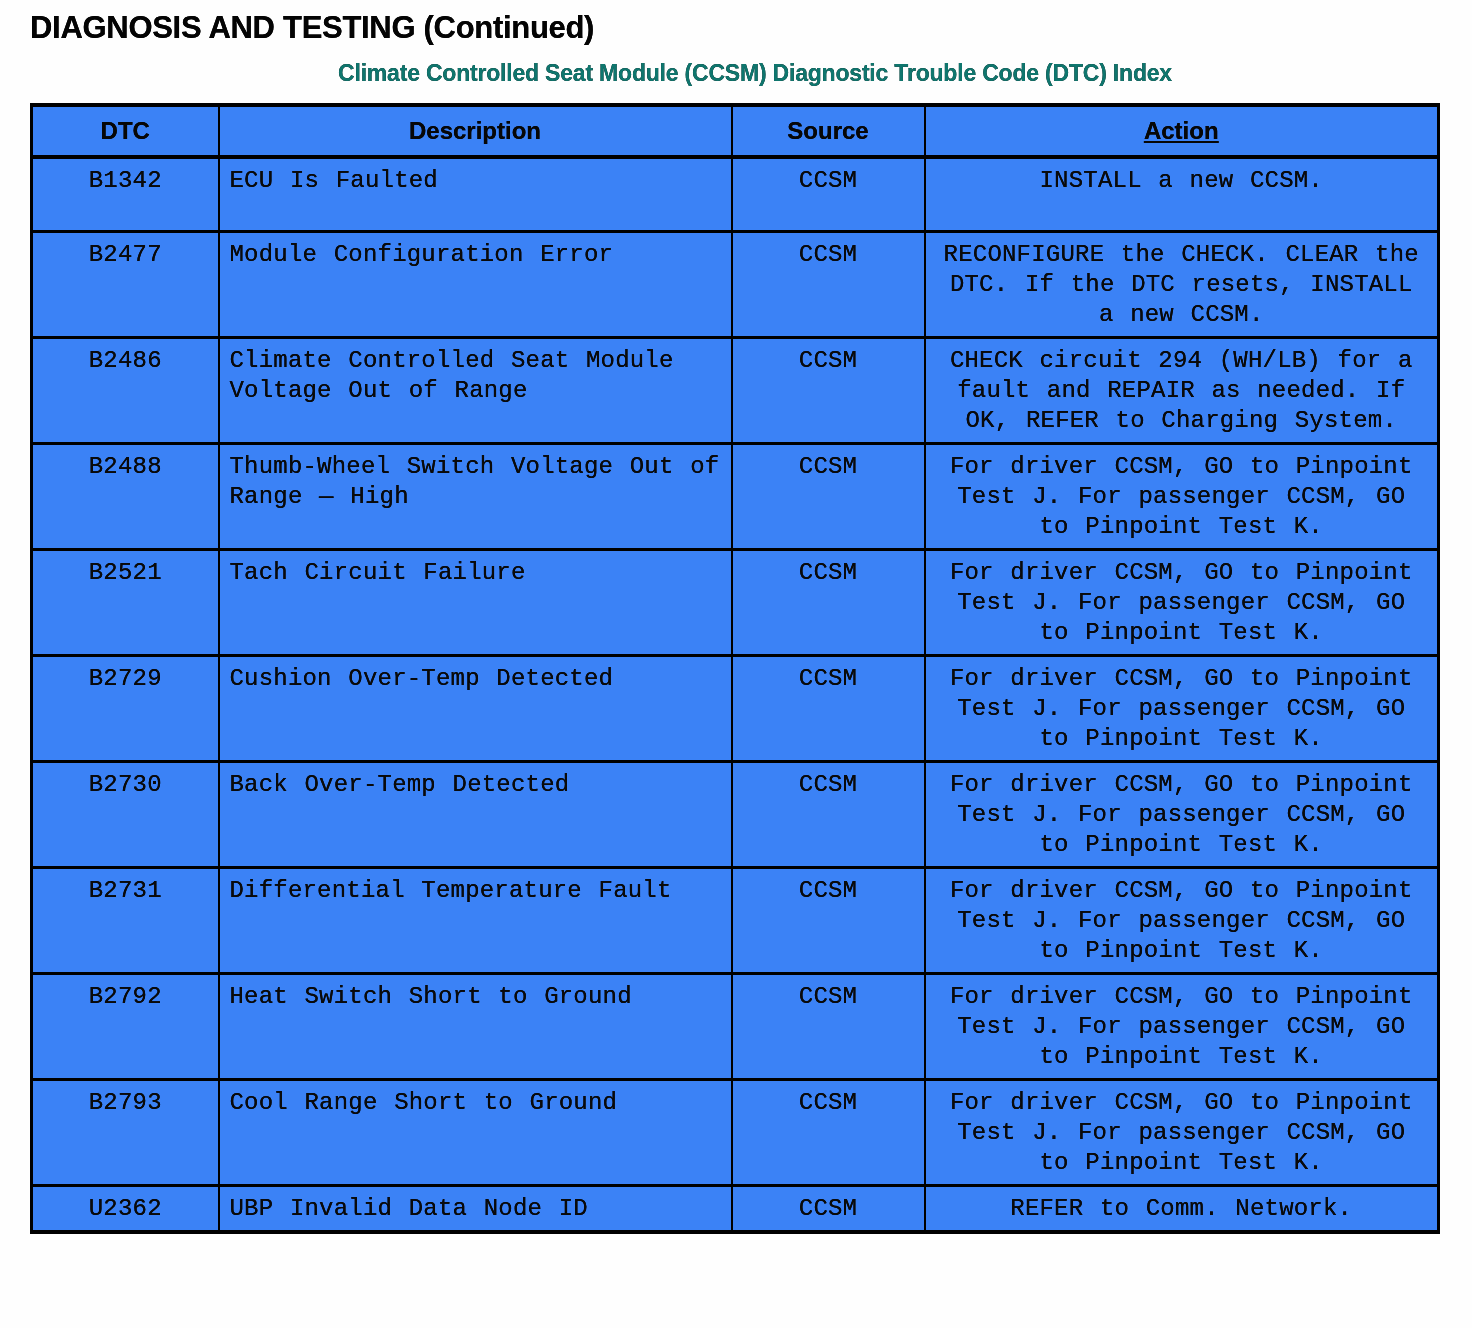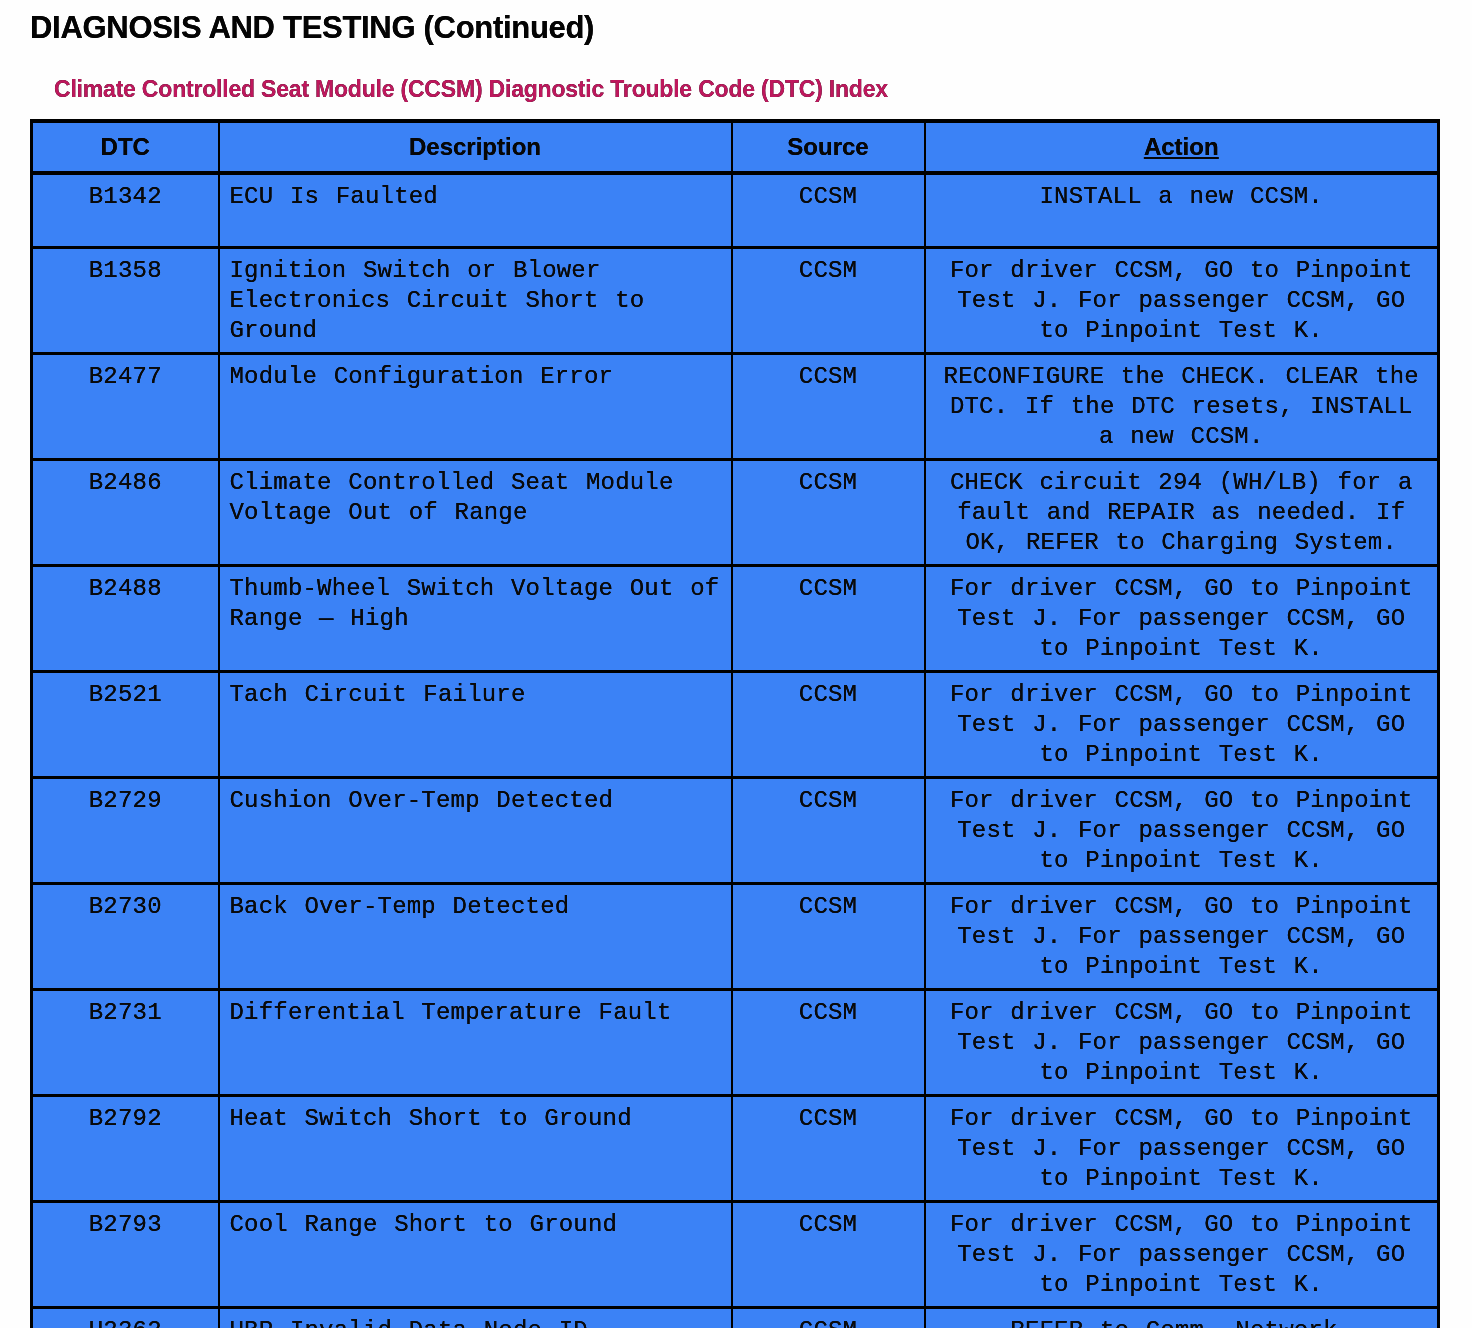--- a/index.html
+++ b/index.html
@@ -29,24 +29,25 @@
     margin: 0;
     padding: 10px 0 0 30px;
     color: #040404;
     text-shadow: 0 0 0.6px #000;
   }
   .table-caption {
     font-family: "Liberation Sans", sans-serif;
     font-weight: bold;
     font-size: 23px;
     letter-spacing: -0.2px;
-    margin: 16px;
+    margin: 0;
     padding: 14px 0 0 38px;
-    color: #be185d;
+    color: #0f766e;
     text-shadow: 0 0 0.5px #000;
+    text-align: center;
   }
   table.dtc-table {
     border-collapse: collapse;
     table-layout: fixed;
     width: 1407px;
     margin: 16px 0 0 30px;
     background: #3b82f6;
   }
   table.dtc-table col.c-dtc  { width: 187px; }
   table.dtc-table col.c-desc { width: 513px; }
@@ -120,26 +121,20 @@
       </tr>
     </thead>
     <tbody>
       <tr class="row-h74">
         <td class="cell-dtc">B1342</td>
         <td class="cell-desc">ECU Is Faulted</td>
         <td class="cell-src">CCSM</td>
         <td class="cell-act">INSTALL a new CCSM.</td>
       </tr>
       <tr class="row-h104">
-        <td class="cell-dtc">B1358</td>
-        <td class="cell-desc">Ignition Switch or Blower Electronics Circuit Short to Ground</td>
-        <td class="cell-src">CCSM</td>
-        <td class="cell-act">For driver CCSM, GO to Pinpoint Test J. For passenger CCSM, GO to Pinpoint Test K.</td>
-      </tr>
-      <tr class="row-h104">
         <td class="cell-dtc">B2477</td>
         <td class="cell-desc">Module Configuration Error</td>
         <td class="cell-src">CCSM</td>
         <td class="cell-act">RECONFIGURE the CHECK. CLEAR the DTC. If the DTC resets, INSTALL a new CCSM.</td>
       </tr>
       <tr class="row-h104">
         <td class="cell-dtc">B2486</td>
         <td class="cell-desc">Climate Controlled Seat Module Voltage Out of Range</td>
         <td class="cell-src">CCSM</td>
         <td class="cell-act">CHECK circuit 294 (WH/LB) for a fault and REPAIR as needed. If OK, REFER to Charging System.</td>

